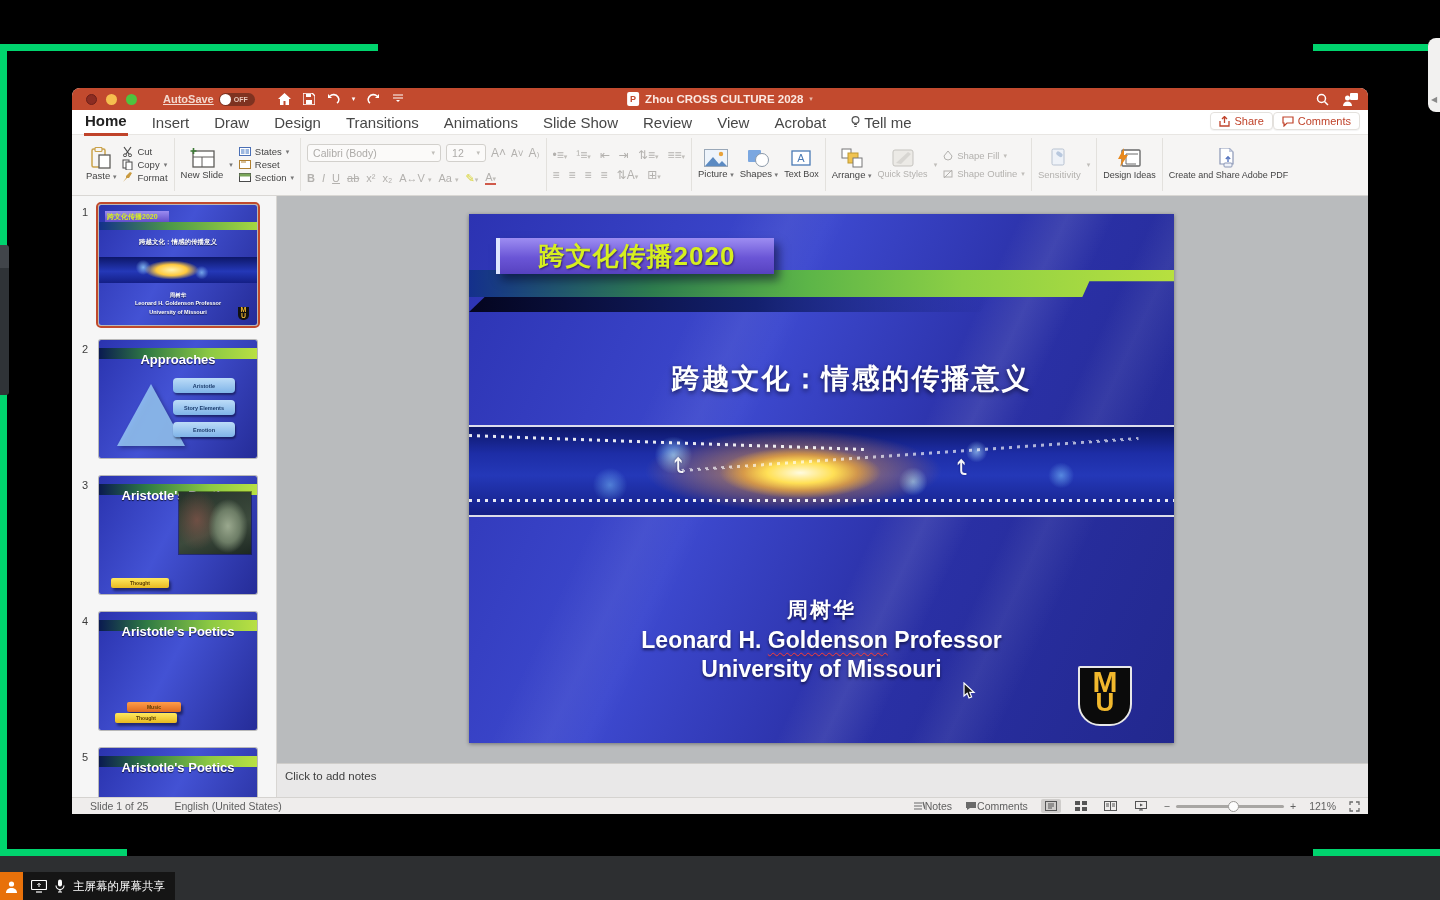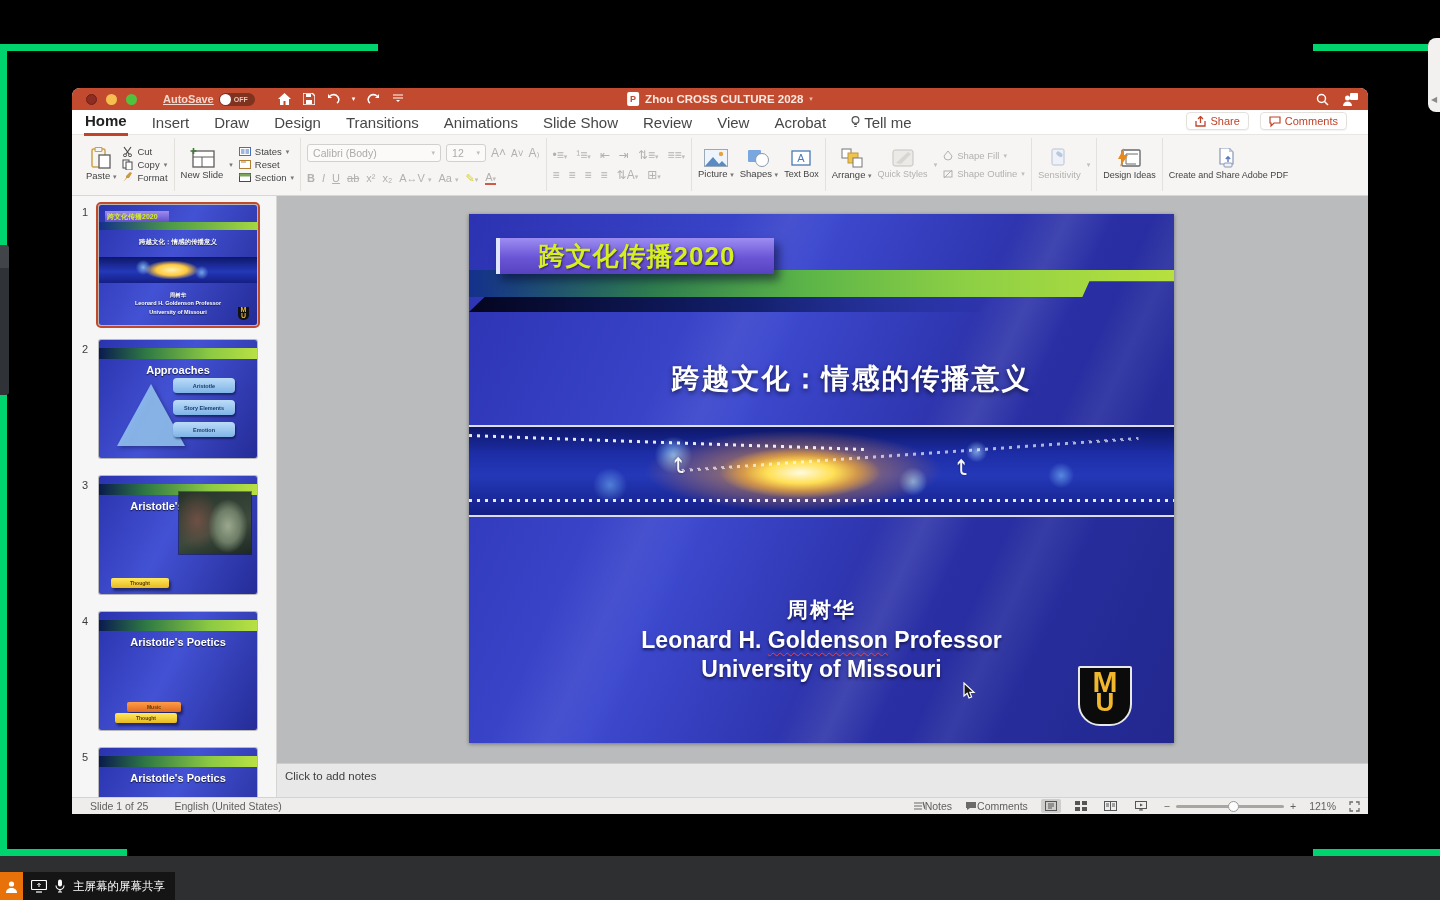--- a/index.html
+++ b/index.html
@@ -55,21 +55,21 @@
   .ppt-fileicon { width:12px; height:14px; background:#fff; border-radius:2px; color:#c2492e;
     font-size:9px; font-weight:bold; display:flex; align-items:center; justify-content:center; }
   .tb-right { position:absolute; right:10px; display:flex; align-items:center; gap:14px; }
 
   
   .tabsrow { height:25px; background:#fff; display:flex; align-items:center; padding-left:12px;
     position:relative; border-bottom:1px solid #e8e6e3; }
   .rtab-item { font-size:15px; color:#474747; margin-right:23px; padding:4px 1px; cursor:default; }
   .rtab-item.active { font-weight:bold; color:#222; border-bottom:3px solid #c0432a; }
   .tellme { display:flex; align-items:center; gap:4px;text-align:center; }
-  .chrome-btns { position:absolute; right:21px; top:2px; display:flex; gap:11px; }
+  .chrome-btns { position:absolute; right:8px; top:2px; display:flex; gap:0; }
   .chrome-btn { display:flex; align-items:center; gap:4px; background:#fff; border:1px solid #e4e1dd;
     border-radius:4px; padding:2px 8px; font-size:11px; color:#c0432a; box-shadow:0 1px 1px rgba(0,0,0,.05); }
 
   
   .ribbon { height:61px; background:#f6f5f4; display:flex; align-items:stretch; padding:3px 6px 4px 8px;
     border-bottom:1px solid #d9d7d4; }
   .rg { display:flex; align-items:center; gap:6px; padding:0 6px; }
   .rg + .rg { border-left:1px solid #e3e1dd; }
   .btn-big { display:flex; flex-direction:column; align-items:center; justify-content:center;
     font-size:9.5px; color:#444; gap:2px; text-align:center; line-height:1.1; }
@@ -86,22 +86,22 @@
   
   .workarea { height:601px; display:flex; }
   .thumbs { width:205px; background:#f6f6f6; border-right:1px solid #d8d6d3; position:relative;
     overflow:hidden; }
   .thumb-num { position:absolute; left:10px; font-size:11px; color:#3c3c3c; }
   .thumb { position:absolute; left:27px; width:158px; height:118px; border-radius:2px; overflow:hidden;
     background:linear-gradient(118deg,#2a33ae 0%,#4352d4 45%,#252c98 100%); box-shadow:0 0 0 1px rgba(0,0,0,.25); }
   .thumb.sel { outline:2px solid #c04a2c; outline-offset:1px; }
   .tbanner { position:absolute; left:0; right:0; top:8px; height:11px;
     background:linear-gradient(90deg,#0a1a50 0%,#2f7a44 30%,#8cc943 70%,#b9e043 100%); }
-  .tbanner span { position:absolute; left:0; right:0; top:16px; text-align:center; color:#fff;
-    font-size:11px; font-weight:bold; text-shadow:0 1px 1px rgba(0,0,0,.7); }
+  .tbanner span { position:absolute; left:0; right:0; top:4px; text-align:center; color:#fff;
+    font-size:13px; font-weight:bold; text-shadow:0 1px 1px rgba(0,0,0,.7); }
   .t1-purple { position:absolute; left:6px; top:6px; width:64px; height:12px;
     background:linear-gradient(180deg,#9b8cf0,#5d49c8); color:#d6ef1f; font-size:7px; font-weight:bold;
     display:flex; align-items:center; padding-left:2px; white-space:nowrap; overflow:hidden; }
   .t1-gband { position:absolute; left:0; right:0; top:17px; height:8px;
     background:linear-gradient(90deg,#13308a,#4d9a48 45%,#a5d741 100%); }
   .t1-band { position:absolute; left:0; right:0; top:52px; height:26px;
     background:
       radial-gradient(34px 12px at 46% 50%, #fff3b0 0%, #ffc93e 45%, rgba(255,160,40,0) 80%),
       radial-gradient(10px 10px at 28% 40%, rgba(150,210,255,.8), transparent 75%),
       radial-gradient(9px 9px at 65% 60%, rgba(150,210,255,.7), transparent 75%),

